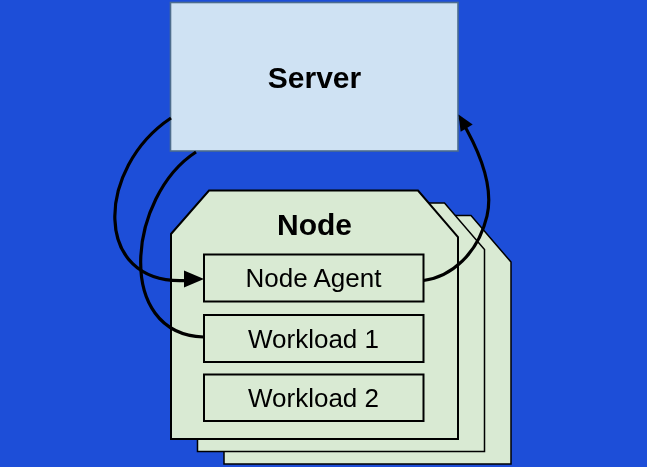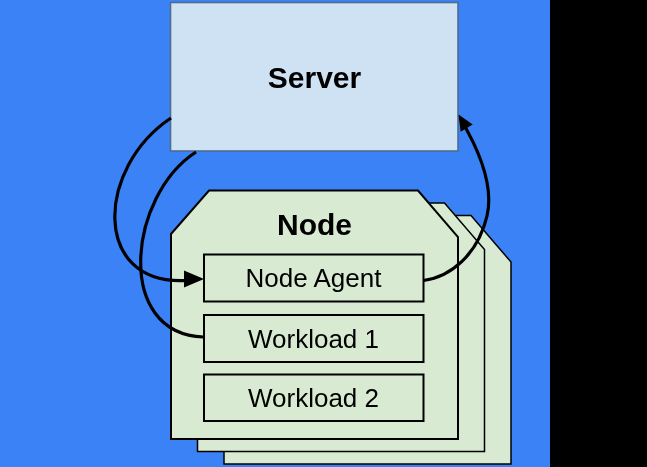--- a/index.html
+++ b/index.html
@@ -2,23 +2,23 @@
 <html><head>
 <meta charset="utf-8">
 <style>
   html, body {
     margin: 0;
     padding: 0;
     background: #000000;
   }
   .stage {
     position: relative;
-    width: 550px;
+    width: 647px;
     height: 467px;
-    background: #3b82f6;
+    background: #1d4ed8;
     overflow: hidden;
     font-family: "Liberation Sans", sans-serif;
   }
   svg { display: block; }
   text {
     font-family: "Liberation Sans", "DejaVu Sans", sans-serif;
     fill: #000000;
   }
   .title-label { font-size: 30px; font-weight: bold; }
   .box-label   { font-size: 26px; font-weight: normal; }

